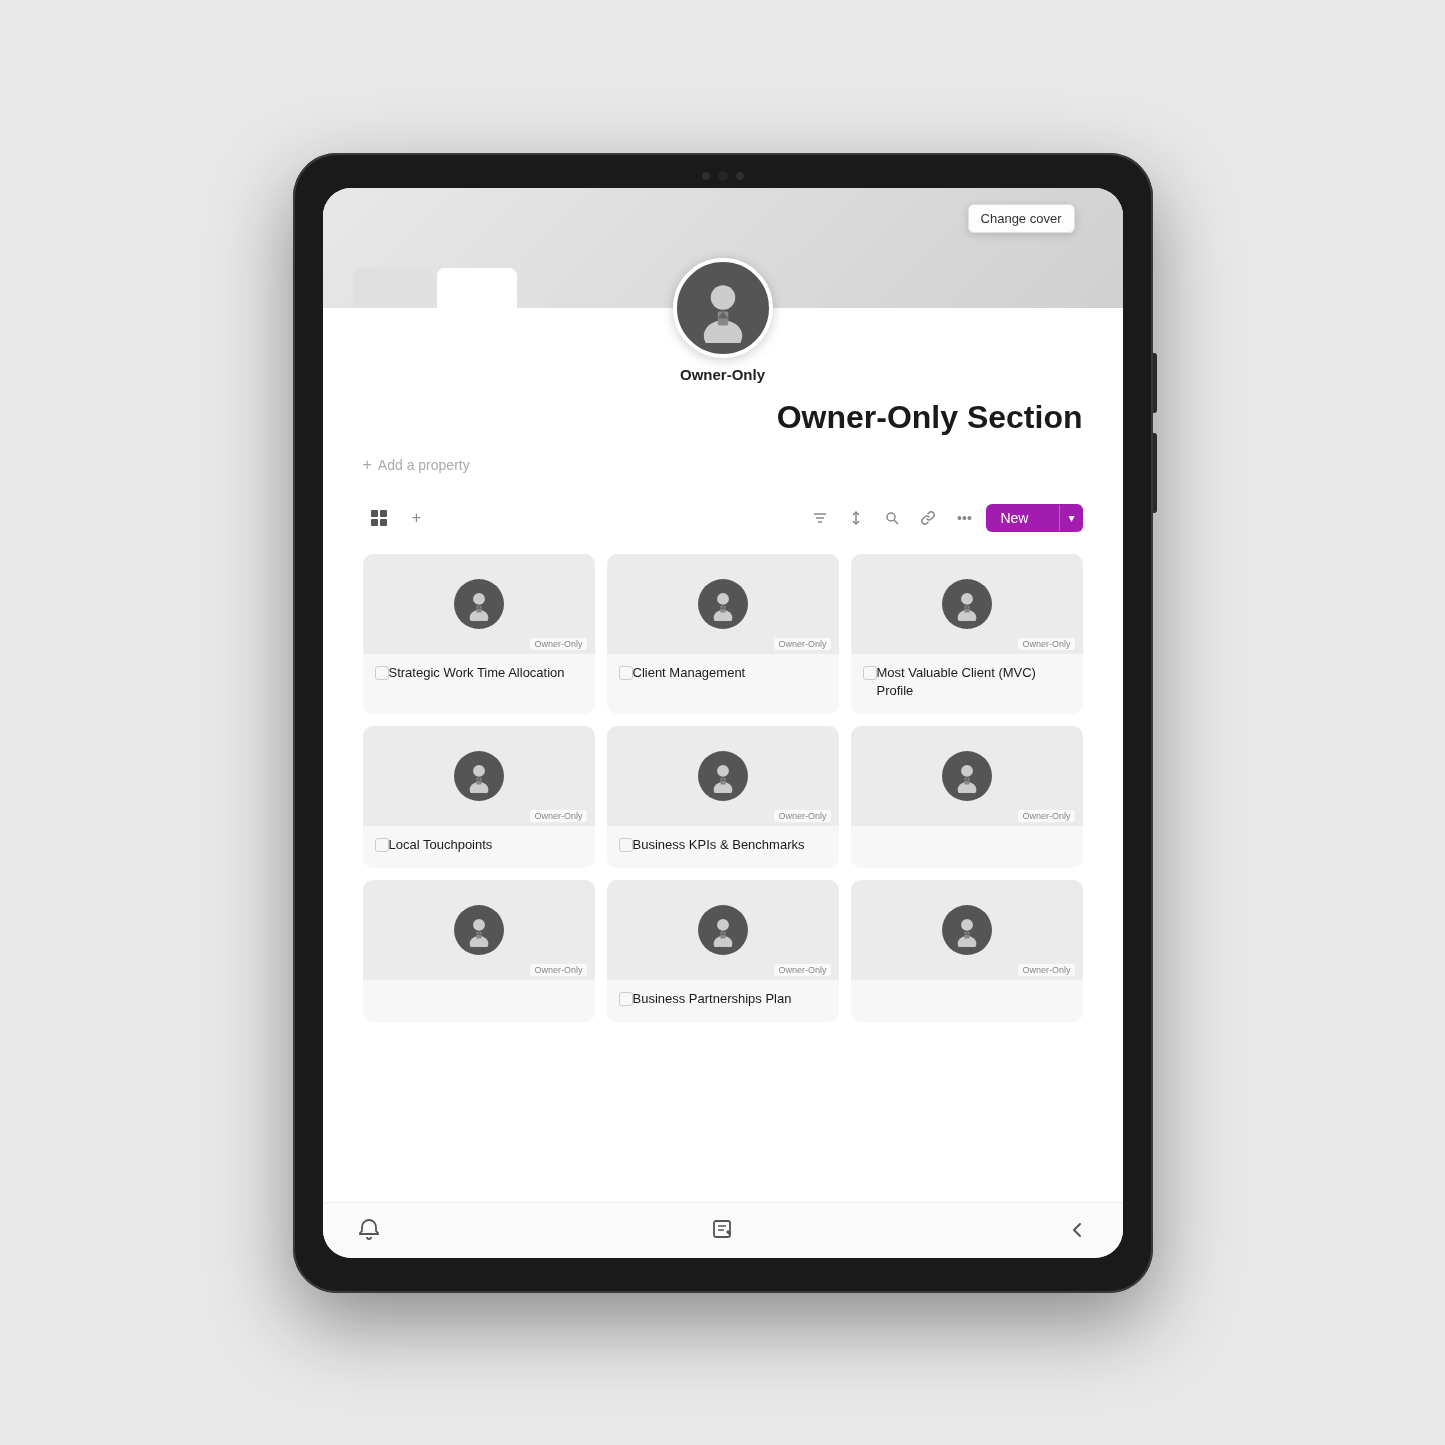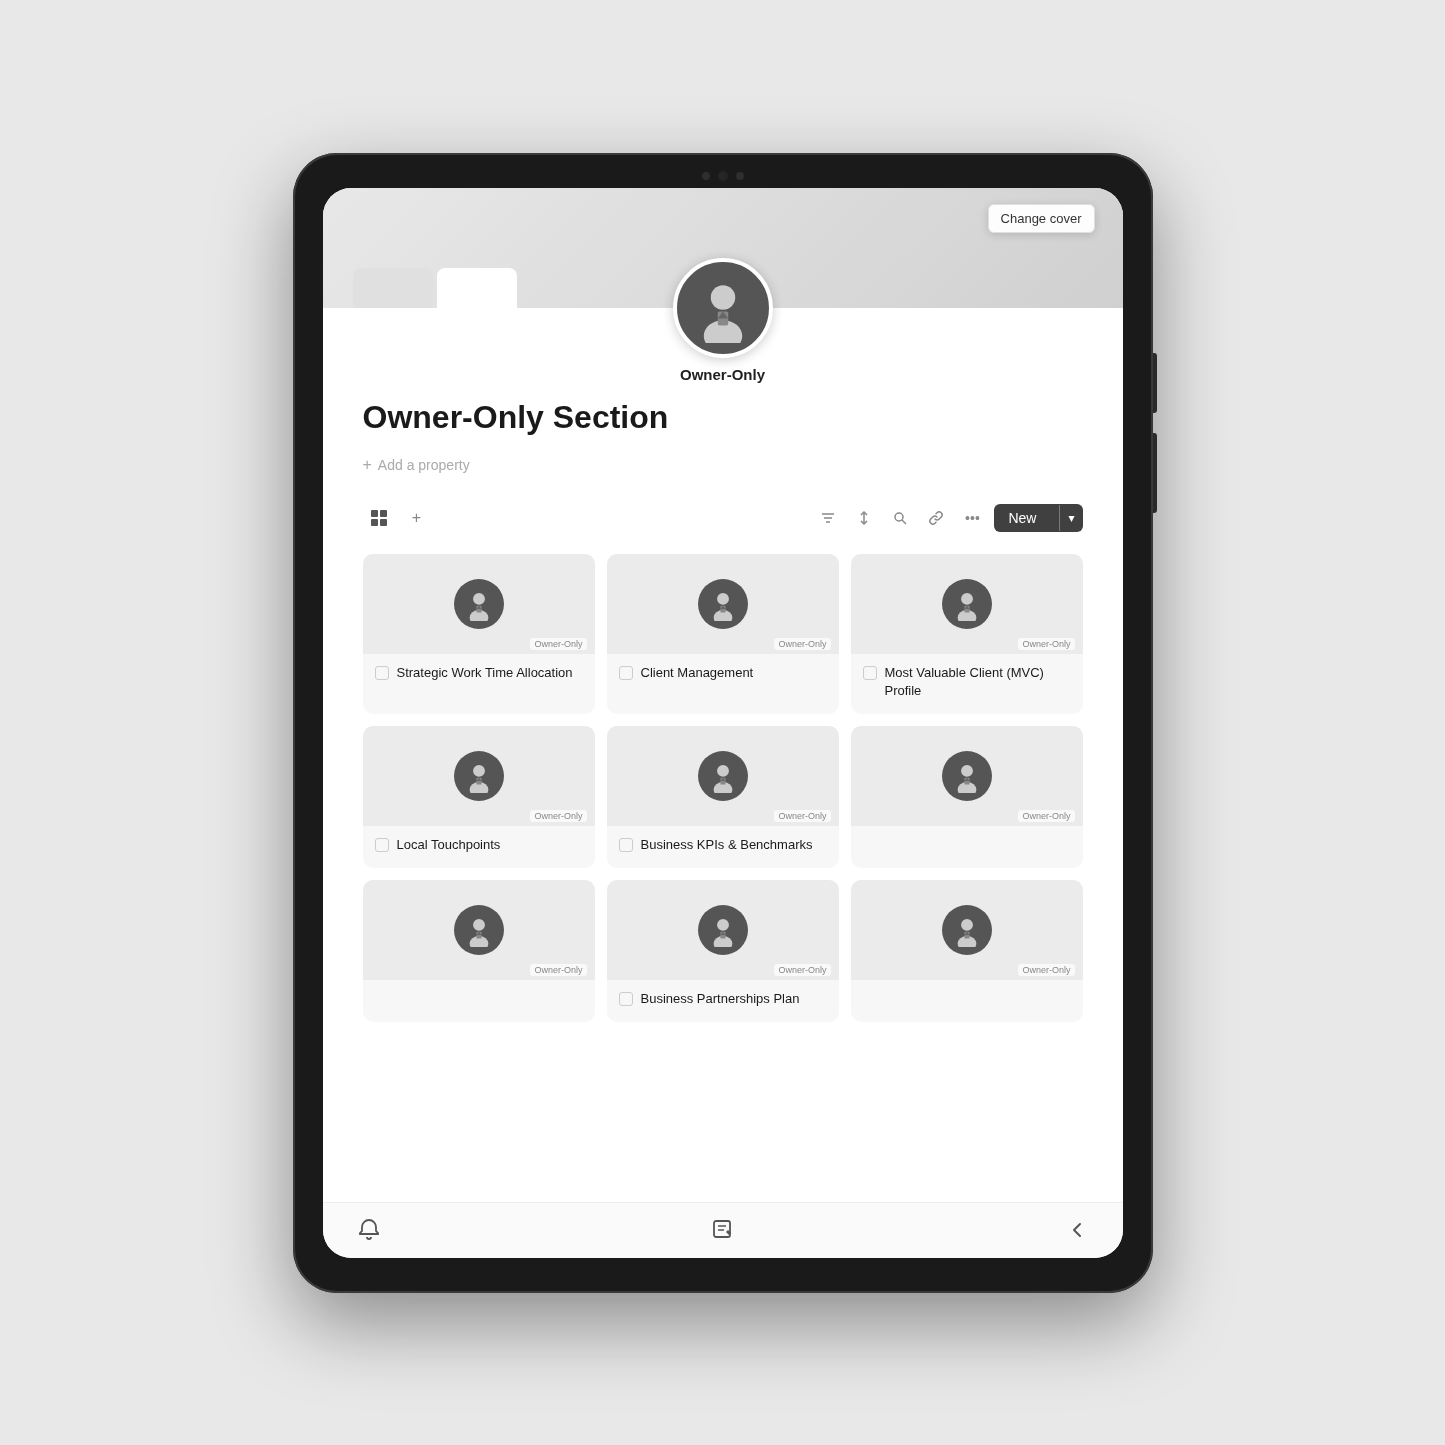--- a/index.html
+++ b/index.html
@@ -75,21 +75,21 @@
     }
     .cover-gradient {
       width: 100%;
       height: 100%;
       background: linear-gradient(135deg, #e8e8e8 0%, #d0d0d0 100%);
     }
 
     .change-cover-tooltip {
       position: absolute;
       top: 16px;
-      right: 28px;
+      right: 48px;
       background: rgba(255,255,255,0.95);
       border: 1px solid #e0e0e0;
       border-radius: 6px;
       padding: 6px 12px;
       font-size: 13px;
       color: #333;
       box-shadow: 0 2px 8px rgba(0,0,0,0.15);
       white-space: nowrap;
     }
 
@@ -154,20 +154,21 @@
       overflow-y: auto;
       padding: 0 40px 20px 40px;
       background: #fff;
     }
 
     .page-title {
       font-size: 32px;
       font-weight: 700;
       color: #1a1a1a;
       margin-bottom: 16px;
+      text-align: right;
     }
 
     .add-property-row {
       display: flex;
       align-items: center;
       gap: 6px;
       color: #aaa;
       font-size: 14px;
       cursor: pointer;
       margin-bottom: 24px;
@@ -232,22 +233,22 @@
       justify-content: center;
       color: #888;
       cursor: pointer;
       font-size: 14px;
       border-radius: 4px;
     }
 
     .new-btn {
       display: flex;
       align-items: center;
-      gap: 9px;
-      background: #404040;
+      gap: 17px;
+      background: #a21caf;
       border-radius: 6px;
       overflow: hidden;
     }
 
     .new-btn-main {
       padding: 6px 14px;
       color: white;
       font-size: 14px;
       font-weight: 500;
       cursor: pointer;
@@ -304,21 +305,20 @@
       color: #888;
       background: rgba(255,255,255,0.7);
       padding: 1px 4px;
       border-radius: 3px;
     }
 
     .card-body {
       padding: 10px 12px 14px 12px;
       display: flex;
       align-items: flex-start;
-      gap: 8px;
     }
 
     .card-checkbox {
       width: 14px;
       height: 14px;
       border: 1.5px solid #ccc;
       border-radius: 3px;
       flex-shrink: 0;
       margin-top: 2px;
     }

